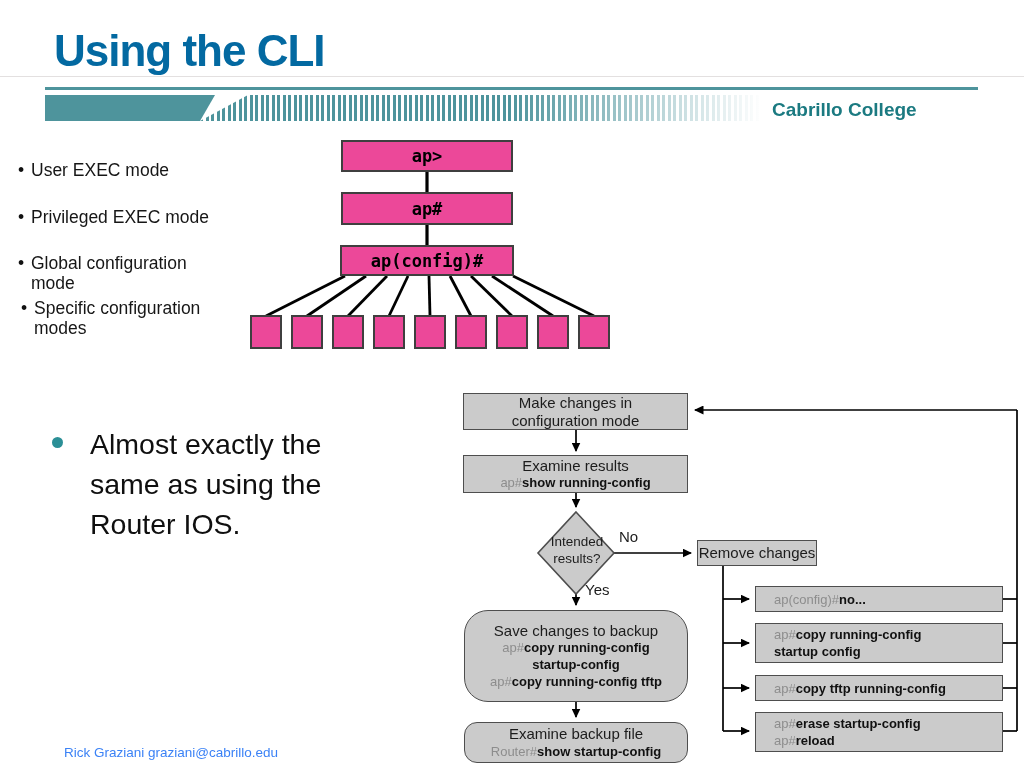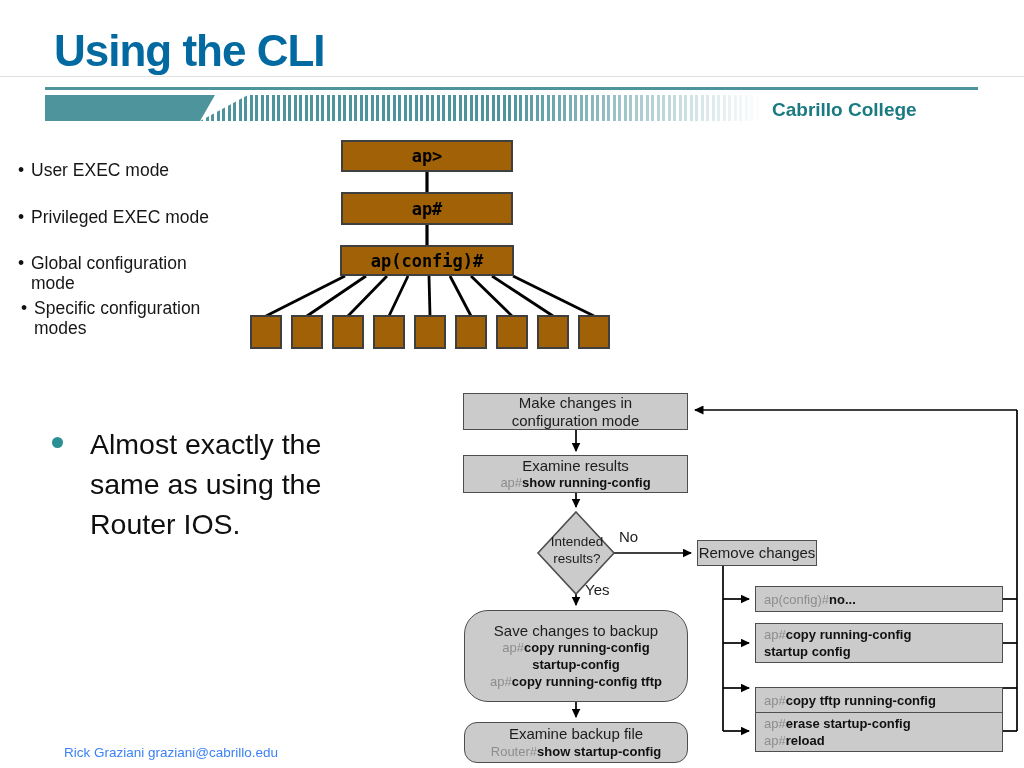--- a/index.html
+++ b/index.html
@@ -19,30 +19,30 @@
                clip-path:polygon(0 100%,48px 0,100% 0,100% 100%); }
   .bar-stripes::after { content:""; position:absolute; left:0; top:0; width:100%; height:100%;
                background:linear-gradient(90deg,rgba(255,255,255,0) 0%,rgba(255,255,255,0) 55%,rgba(255,255,255,.75) 88%,#fff 100%); }
   .brand { left:772px; top:99px; font-size:19px; font-weight:bold; color:#1b7a81; z-index:3; }
 
   
   .mode-item { font-size:17.5px; color:#161616; line-height:20px; width:212px; padding-left:13px; z-index:3; }
   .mode-item::before { content:"\2022"; position:absolute; left:0; top:0; color:#111; }
 
   
-  .gbox { background:#a16207; border:2px solid #3f3f3f; z-index:2; }
+  .gbox { background:#ec4899; border:2px solid #3f3f3f; z-index:2; }
   .hier-label { display:flex; align-items:center; justify-content:center;
                font-family:"DejaVu Sans Mono", monospace; font-weight:bold; font-size:17px; color:#000; }
   .fc-box { background:#cbcbcb; border:1.6px solid #4e4e4e; z-index:2; color:#1c1c1c;
                display:flex; flex-direction:column; align-items:center; justify-content:center; }
   .fc-sans { font-size:15px; line-height:17.5px; }
   .code { font-family:Liberation Sans, sans-serif; font-size:13px; line-height:17px; white-space:pre; }
   .prompt { color:#8d8d8d; font-weight:normal; }
   .cmd { font-weight:bold; color:#111; }
-  .undo-box { align-items:flex-start; text-align:left; padding-left:8px; }
+  .undo-box { align-items:flex-start; text-align:left; padding-left:18px; }
 
   .dec-text { left:538px; top:533px; width:78px; text-align:center; font-size:13.5px; line-height:17px; color:#1c1c1c; z-index:3; }
   .edge-label { font-size:15px; color:#1c1c1c; z-index:3; }
 
   
   .note-dot { left:52px; top:437px; width:11px; height:11px; border-radius:50%; background:#2b8f96; z-index:3; }
   .note-text { left:90px; top:424px; font-size:28.5px; line-height:40px; color:#0f0f0f; z-index:3; }
 
   .footer-credit { left:64px; top:745px; font-size:13.5px; color:#3b82f6; z-index:3; }
 
@@ -160,21 +160,21 @@
     <div class="code"><span class="prompt">Router#</span><span class="cmd">show startup-config</span></div>
   </div>
 
   <div class="abs fc-box undo-box" style="left:755px; top:586px; width:248px; height:26px;">
     <div class="code"><span class="prompt">ap(config)#</span><span class="cmd">no...</span></div>
   </div>
   <div class="abs fc-box undo-box" style="left:755px; top:623px; width:248px; height:40px;">
     <div class="code"><span class="prompt">ap#</span><span class="cmd">copy running-config</span></div>
     <div class="code"><span class="prompt"></span><span class="cmd">startup config</span></div>
   </div>
-  <div class="abs fc-box undo-box" style="left:755px; top:675px; width:248px; height:26px;margin-top:12px;">
+  <div class="abs fc-box undo-box" style="left:755px; top:675px; width:248px; height:26px;">
     <div class="code"><span class="prompt">ap#</span><span class="cmd">copy tftp running-config</span></div>
   </div>
   <div class="abs fc-box undo-box" style="left:755px; top:712px; width:248px; height:40px;">
     <div class="code"><span class="prompt">ap#</span><span class="cmd">erase startup-config</span></div>
     <div class="code"><span class="prompt">ap#</span><span class="cmd">reload</span></div>
   </div>
 
   <div class="abs footer-credit">Rick Graziani  graziani@cabrillo.edu</div>
 
 </div>

